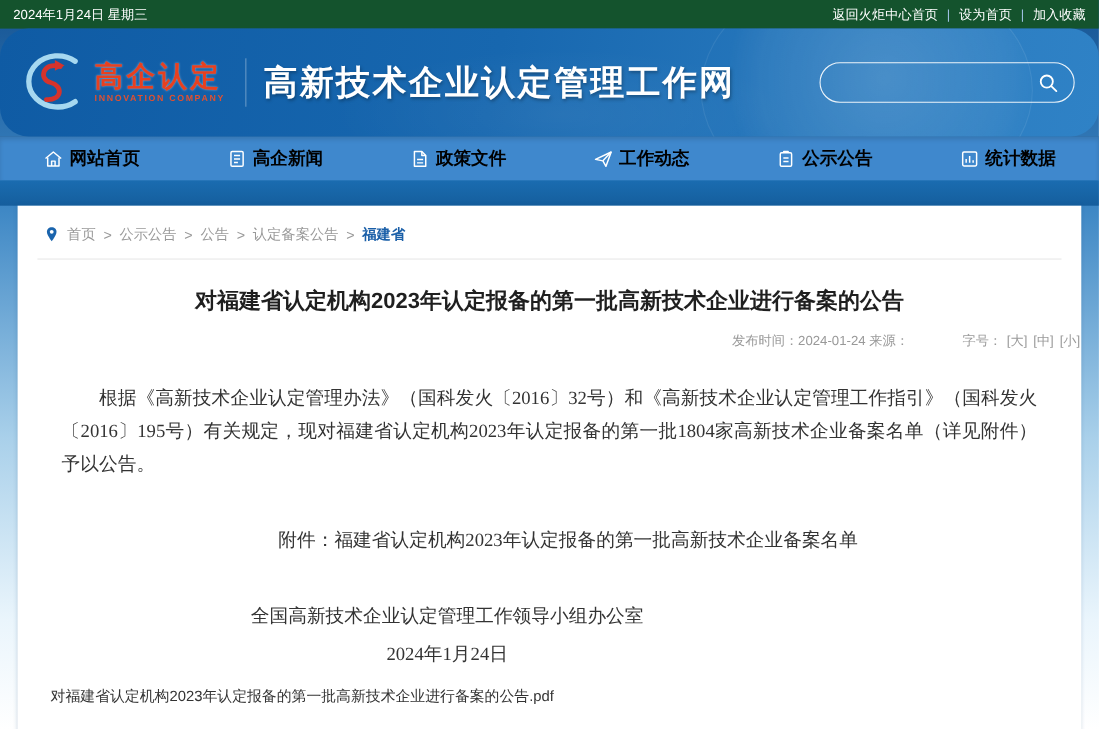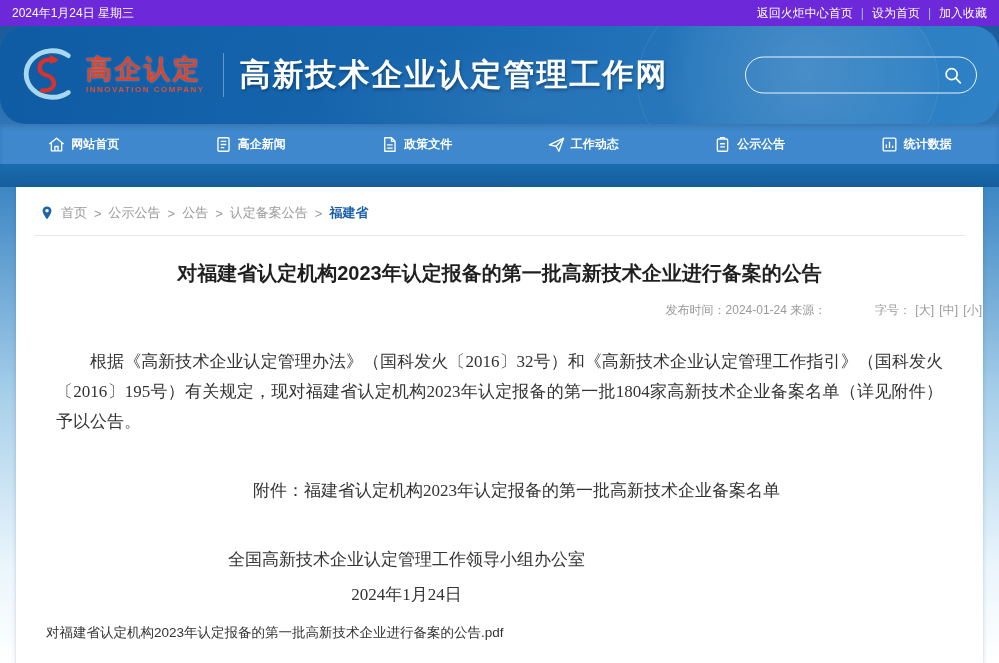--- a/index.html
+++ b/index.html
@@ -3,21 +3,21 @@
 <meta charset="utf-8">
 <style>
   * { margin:0; padding:0; box-sizing:border-box; }
   html,body { width:999px; height:663px; overflow:hidden; }
   body {
     font-family:"Liberation Sans","DejaVu Sans",sans-serif;
     background:linear-gradient(180deg,#165493 0%,#3c86c4 28%,#a9d0ea 60%,#eaf5fc 85%,#ffffff 100%);
   }
   
   .topbar {
-    height:26px; background:#6d28d9; color:#fff; font-size:12px;
+    height:26px; background:#14532d; color:#fff; font-size:12px;
     display:flex; justify-content:space-between; align-items:center; padding:0 12px;
   }
   .topbar-links { display:flex; align-items:center; gap:8px; }
   .topbar-links .sep { color:#9dc0e0; }
   .topbar-links span[data-interactable="true"] { cursor:pointer; }
   
   .header {
     height:98px; position:relative; display:flex; align-items:center; padding:0 16px;
     background:linear-gradient(100deg,#0f5ba4 0%,#1767af 45%,#2b7cc0 80%,#2f82c6 100%);
     overflow:hidden;
@@ -49,21 +49,21 @@
     display:flex; align-items:center; padding:0 12px 0 16px; z-index:3;
   }
   .search-box input {
     flex:1; background:transparent; border:none; outline:none; color:#fff; font-size:13px; min-width:0;
   }
   .search-icon { display:flex; cursor:pointer; }
   
   .nav { height:40px; background:#3f88cd; display:flex; box-shadow:inset 0 3px 4px rgba(0,0,0,0.12); }
   .nav-item {
     flex:1; display:flex; align-items:center; justify-content:center; gap:5px;
-    color:#ffffff; font-size:12px; font-weight:bold; cursor:pointer;
+    color:#000000; font-size:16px; font-weight:bold; cursor:pointer;
   }
   .nav-icon { display:flex; }
   .subband { height:23px; background:linear-gradient(180deg,#1a6cb0,#155e9d); }
   
   .card { margin:0 16px; background:#fff; height:561px; box-shadow:0 0 4px rgba(20,70,120,0.25); }
   .breadcrumb {
     display:flex; align-items:center; gap:7px; padding:17px 24px 13px; font-size:13px; color:#999;
   }
   .breadcrumb span[data-interactable="true"] { cursor:pointer; }
   .bc-current { color:#1a5fa8; font-weight:bold; }

